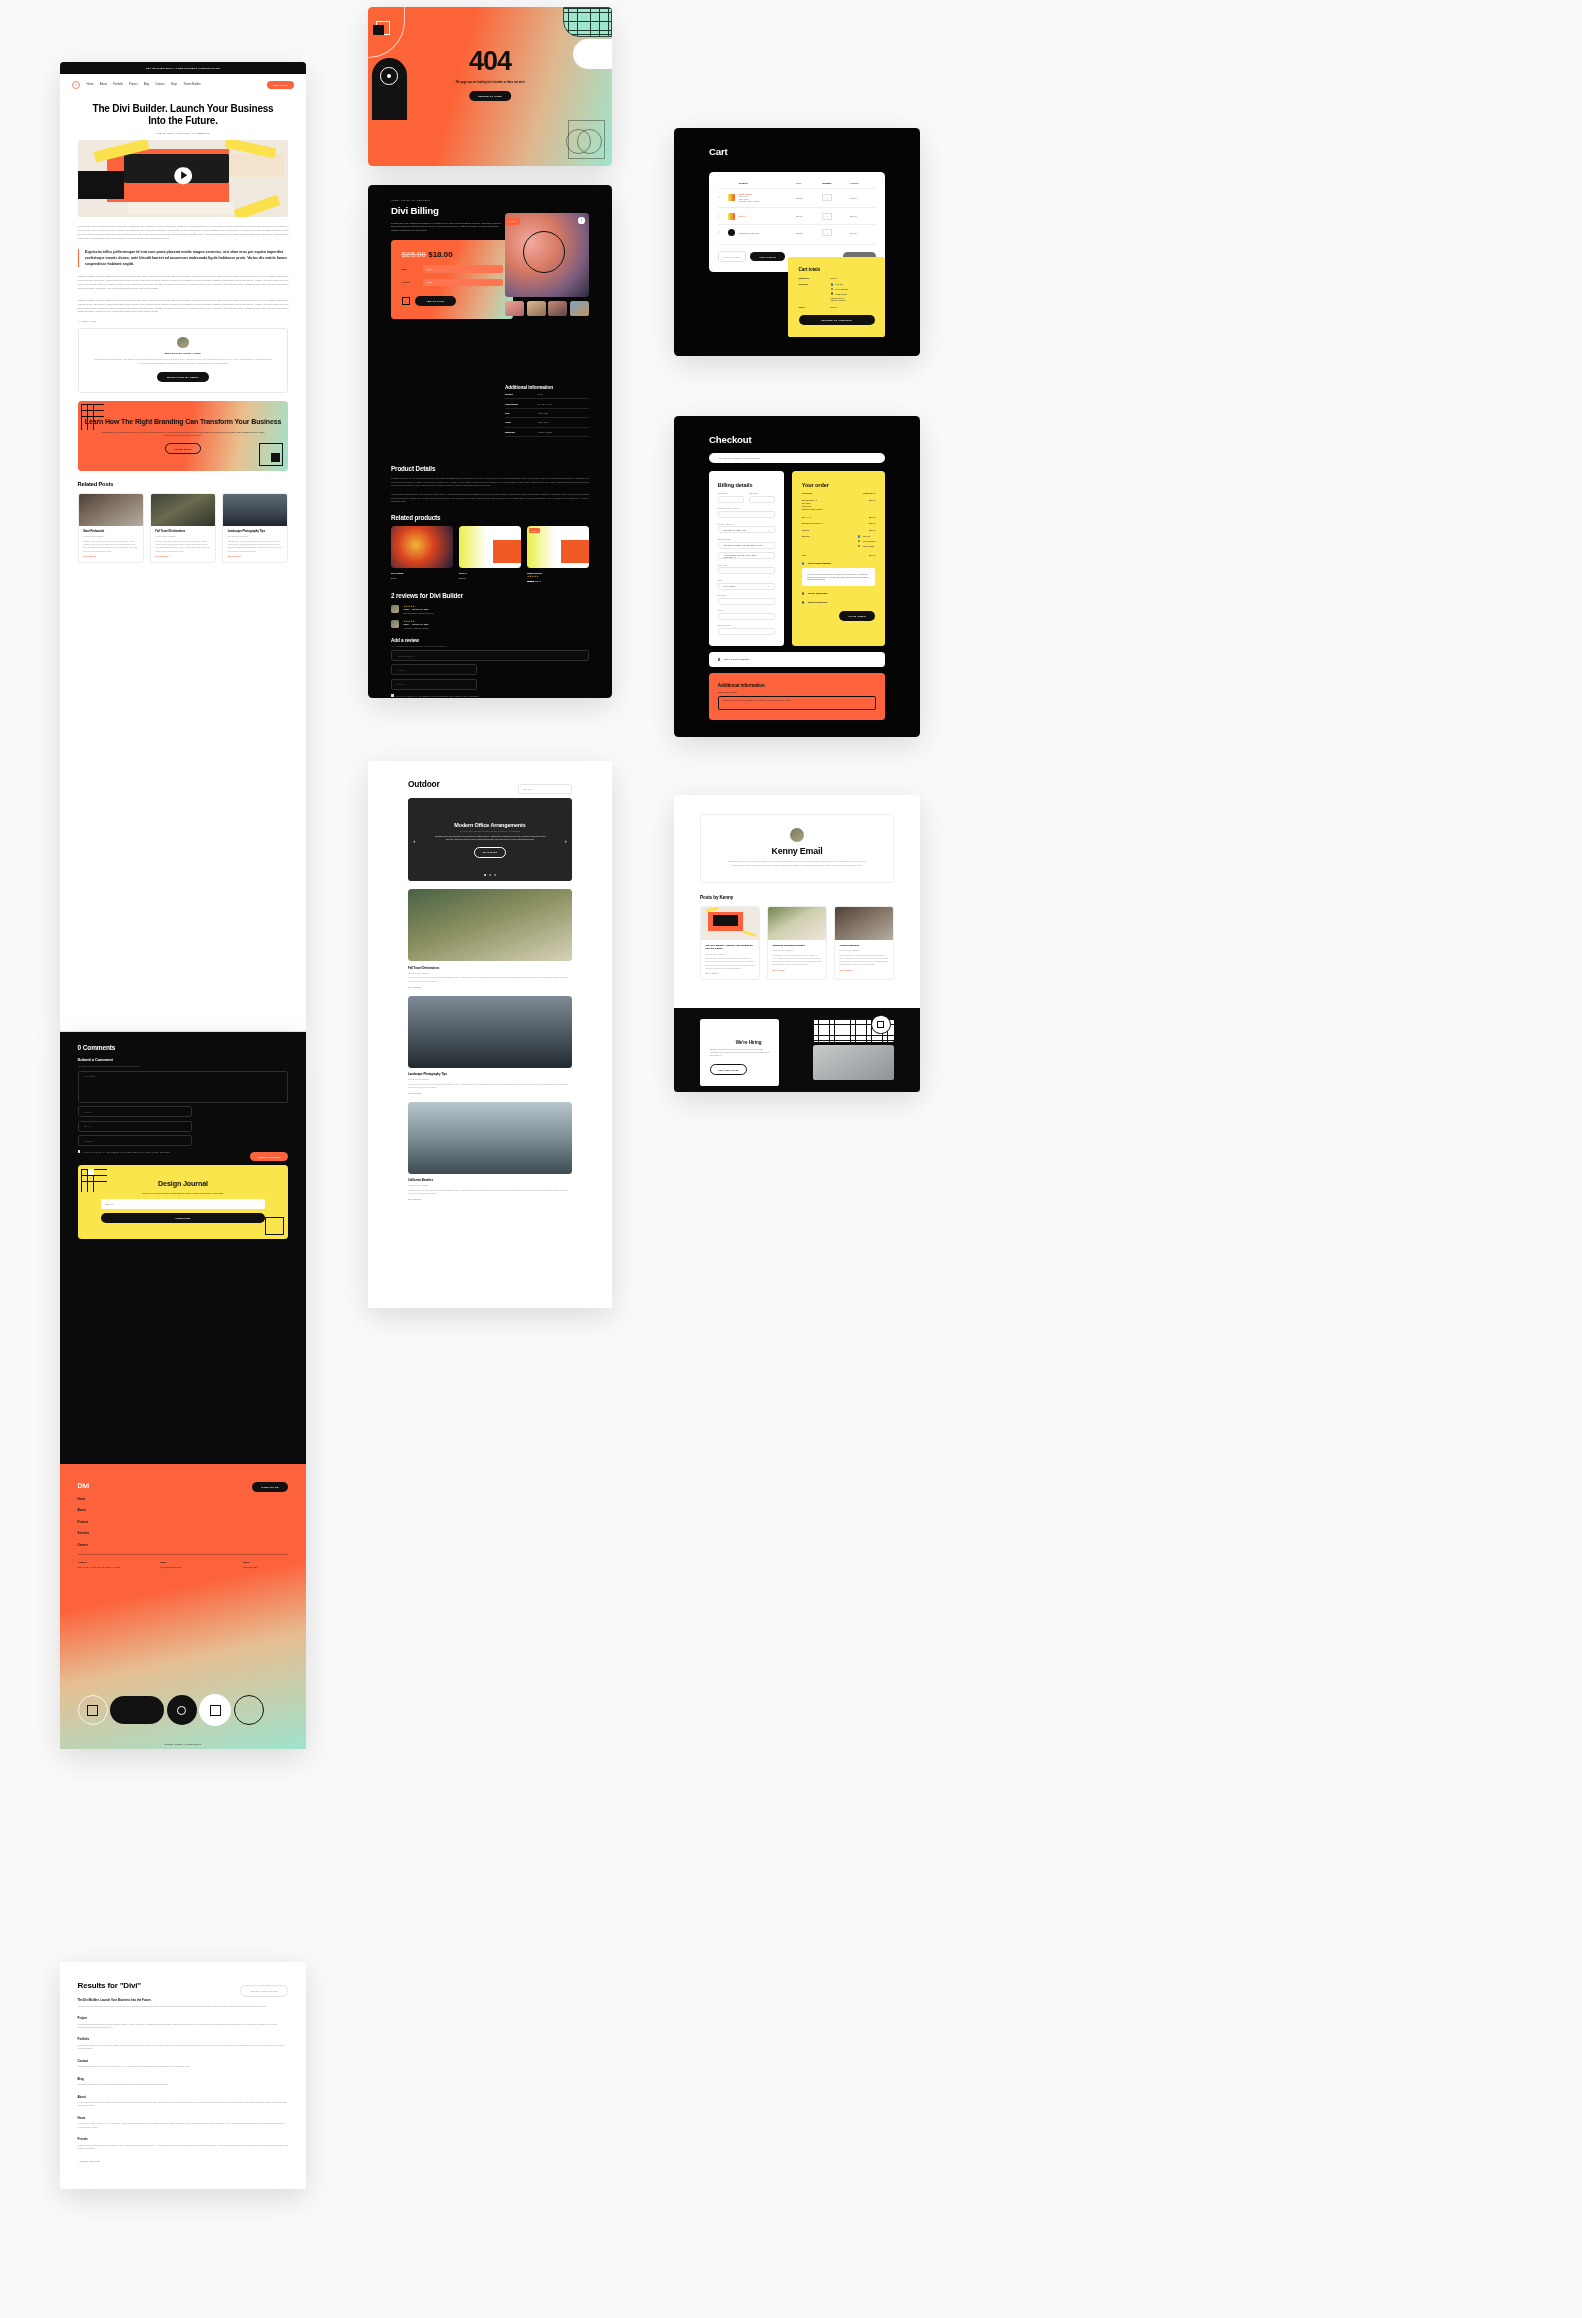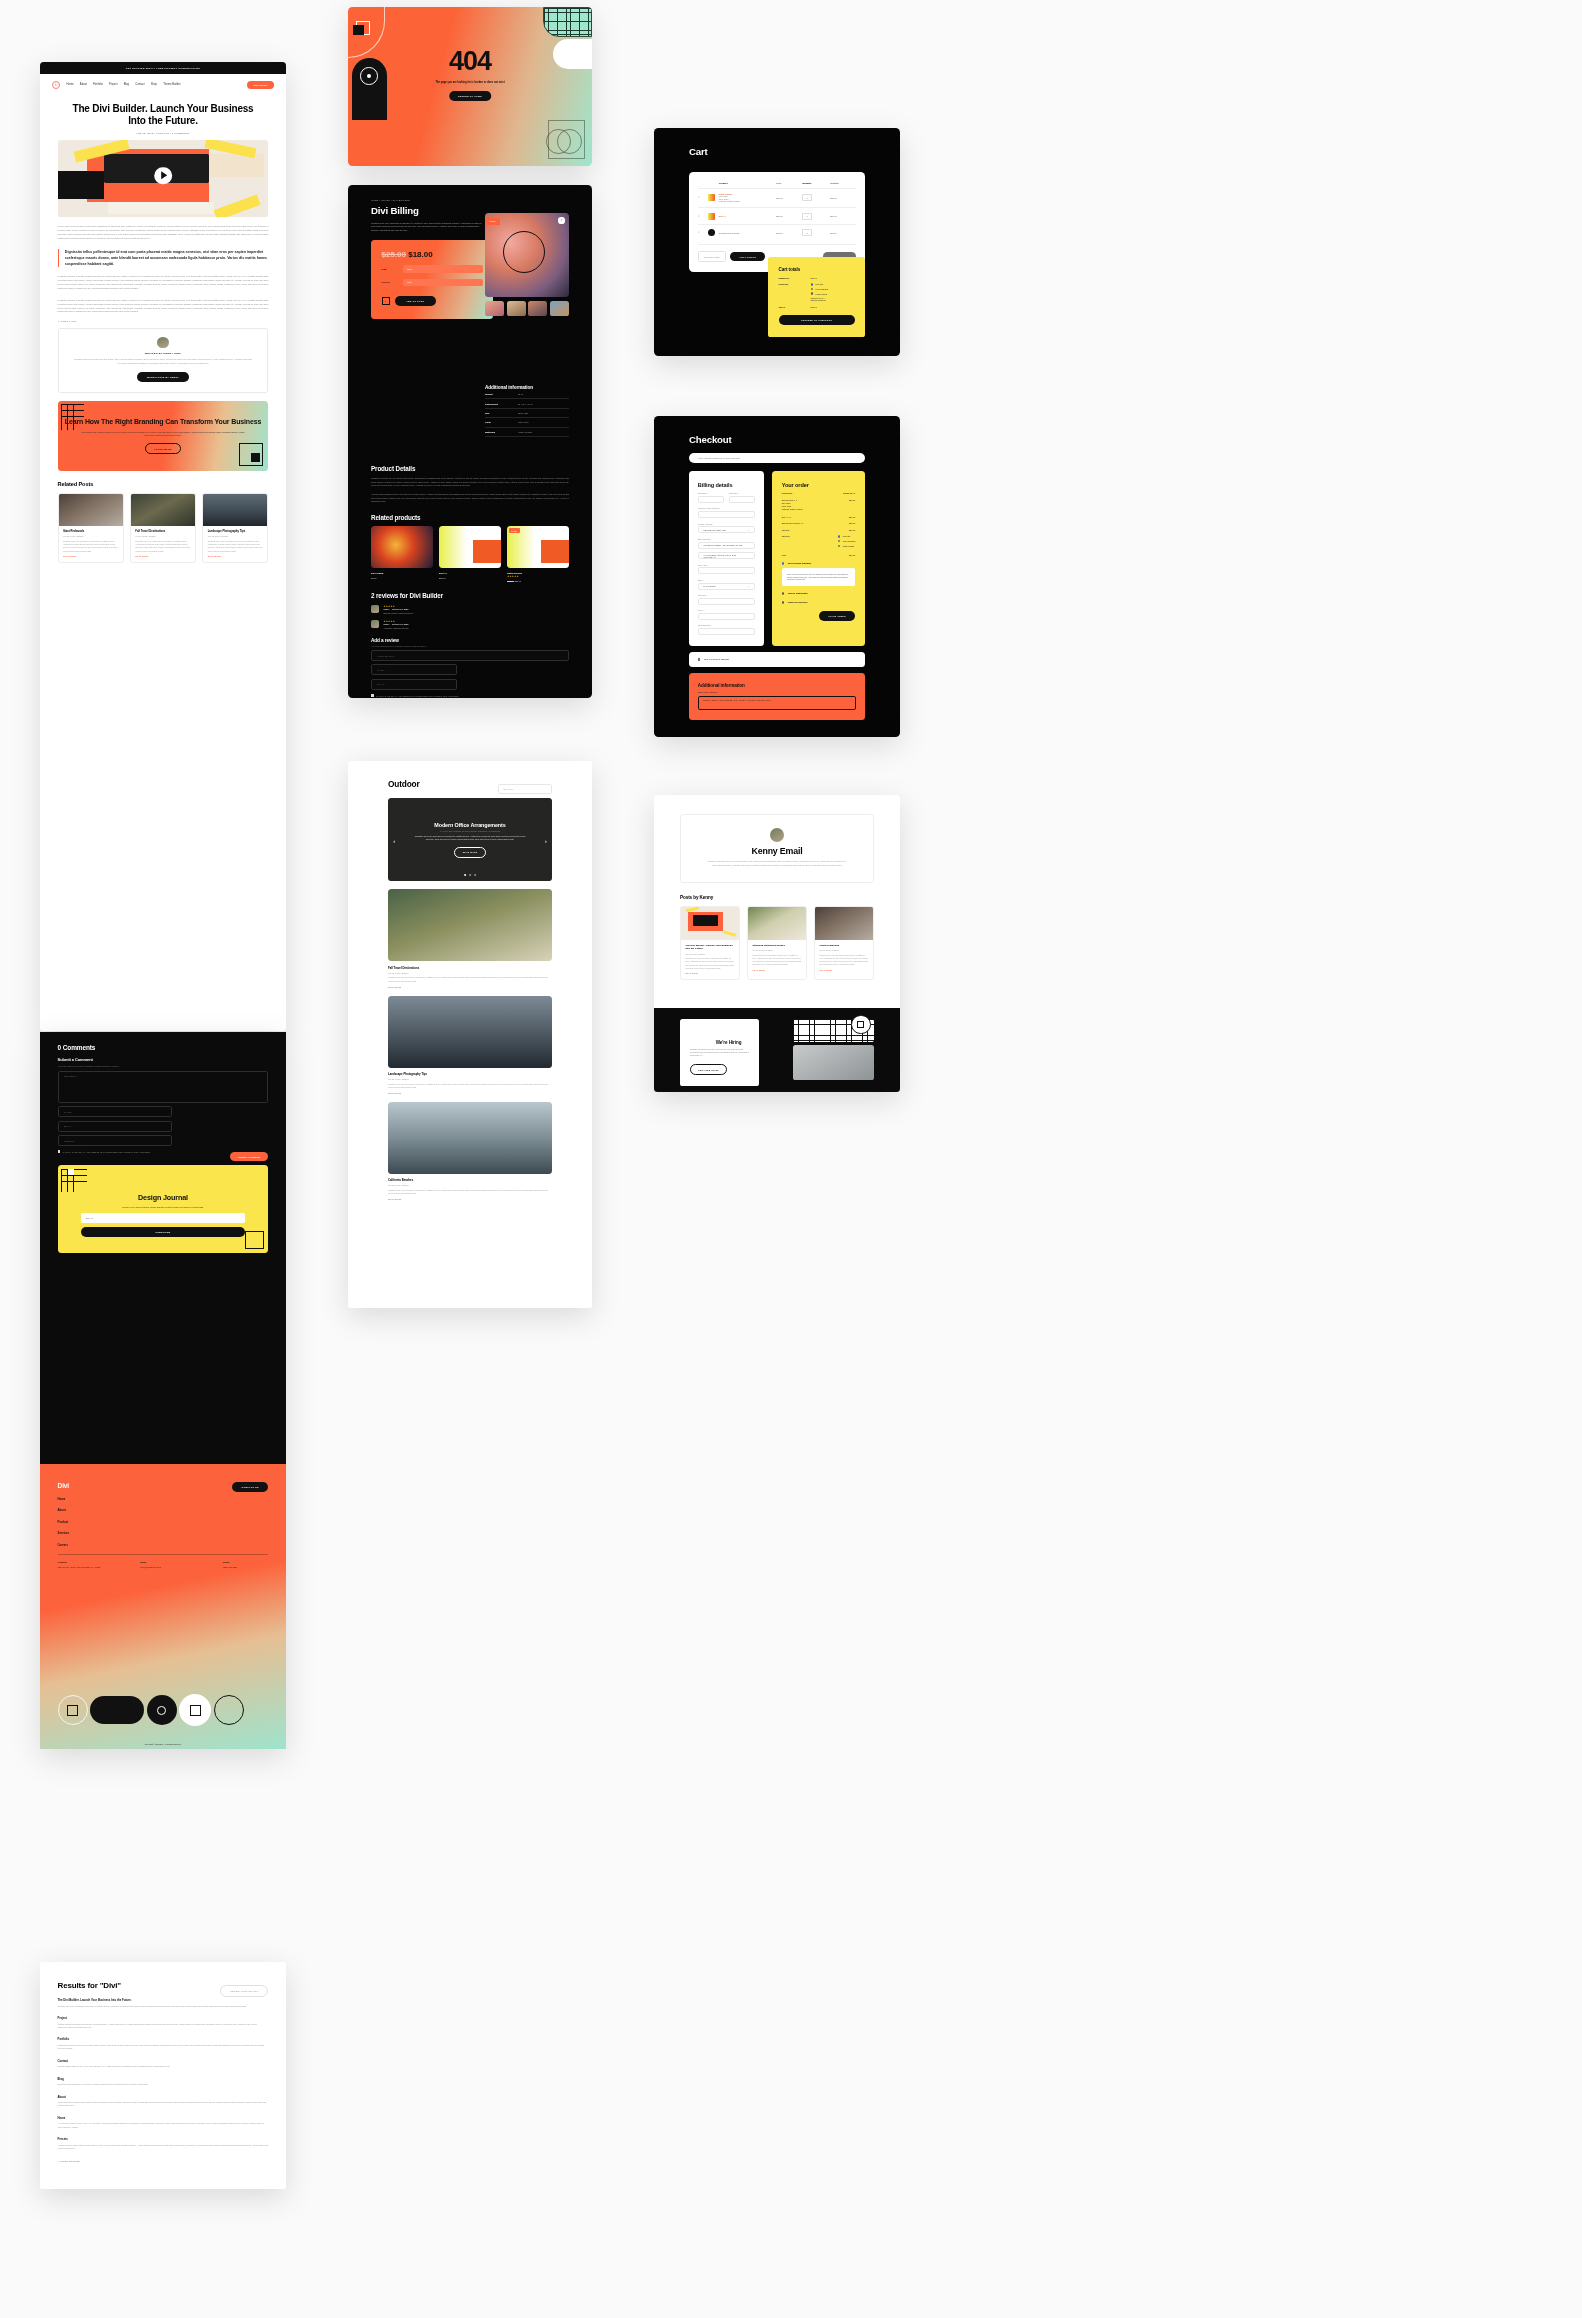--- a/index.html
+++ b/index.html
@@ -3,21 +3,21 @@
 <meta charset="utf-8">
 <style>
   * { box-sizing: border-box; margin: 0; padding: 0; }
   html, body { background: #fafafa; }
   body {
     width: 1582px; height: 2319px;
     font-family: "Liberation Sans", sans-serif;
     position: relative; overflow: hidden;
   }
   .canvas { position: absolute; inset: 0; }
-  .mock { position: absolute; overflow: hidden; }
+  .mock { position: absolute; overflow: hidden; margin-left: 20px; }
   .shadow { box-shadow: 0 8.8px 30px rgba(0,0,0,.13); }
   .pill { border-radius: 878px; display: inline-flex; align-items: center; justify-content: center; }
   .hx { font-weight: 800; letter-spacing: -.02em; }
 
   
   #blogpost { left: 40px; top: 62px; width: 246px; height: 969px; border-radius: 3.5px; background:#fff; }
   #blogpost .topbar { height: 12.3px; background:#0d0d0d; display:flex; align-items:center; justify-content:center; }
   #blogpost .topbar span { color:#fff; font-size:2.3px; letter-spacing:.12em; font-weight:700; }
   #blogpost .nav { height: 21px; display:flex; align-items:center; padding: 0 12.3px; gap:6.2px; background:#fff;}
   #blogpost .logo { width:8px; height:8px; border:0.9px solid #f3846a; border-radius:50%; display:flex;align-items:center;justify-content:center; font-size:3.5px; color:#f3846a;}
@@ -57,21 +57,21 @@
   #blogdark { left:40px; top:1032px; width:246px; height:717px; background:#0b0b0b; }
   #blogdark .inner { padding: 12.3px 17.6px 0; }
   #blogdark h2 { font-size:6.5px; color:#fff;}
   #blogdark h4 { font-size:4px; color:#fff; margin-top:6.2px;}
   #blogdark .note { font-size:2px; color:#6f6f6f; margin-top:2.6px;}
   .fld { border:0.9px solid #2f2f2f; border-radius:1.8px; background:#0b0b0b; color:#666; font-size:2px; letter-spacing:.1em; padding:3.5px 5.3px; margin-top:3.5px; }
   .fld.big { height:32px; }
   .chkline { font-size:1.8px; color:#8d8d8d; letter-spacing:.06em; margin-top:4.4px; display:flex; gap:2.6px; align-items:center;}
   .chkbox { width:2.6px;height:2.6px;background:#ddd; display:inline-block;}
   .subbtn { float:right; background:#fc633c; color:#fff; font-size:2.1px; font-weight:700; letter-spacing:.1em; padding:3.5px 8px; margin-top:-0.9px;}
-  .newsl { margin: 12.3px 17.6px 0; background:#fae54d; border-radius:3.5px; padding:28px 23px 16px; text-align:center; position:relative; overflow:hidden;}
+  .newsl { margin: 12.3px 17.6px 0; background:#fae54d; border-radius:3.5px; padding:14px 23px 16px; text-align:center; position:relative; overflow:hidden;}
   .newsl h3 { font-size:7.2px; color:#111;}
   .newsl p { font-size:2.1px; color:#3a3a35; margin-top:3.5px;}
   .newsl .inp { background:#fff; border-radius:1.8px; font-size:2.1px; letter-spacing:.12em; color:#555; padding:4px 5.3px; margin-top:5.3px; text-align:left;}
   .newsl .sub { background:#111; color:#fff; border-radius:878px; font-size:2.1px; letter-spacing:.14em; font-weight:700; padding:4.4px; margin-top:3.5px;}
   .footer { position:absolute; left:0; right:0; bottom:0; height:285px;
      background: linear-gradient(168deg,#fc633c 0%, #fc633c 44%, #e6bf93 66%, #9fe3cd 100%); padding: 17.6px; }
   .footer h2 { font-size:8px; color:#111;}
   .footer .fnav { margin-top:8px; }
   .footer .fnav div { font-size:2.8px; font-weight:800; color:#151515; margin-bottom:7.5px;}
   .footer .contact { font-size:2.3px; font-weight:800; color:#151515;}

